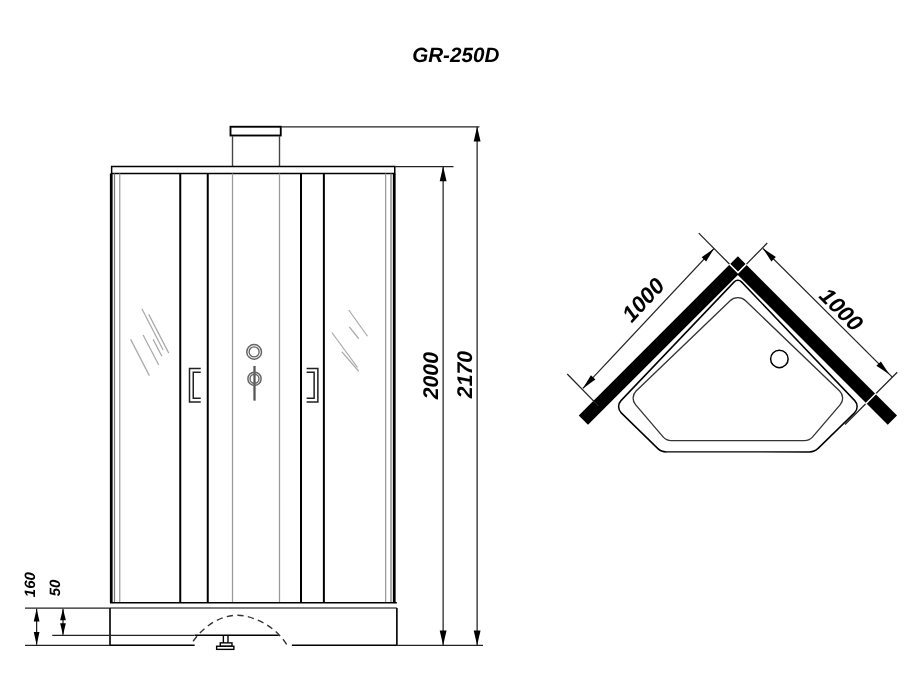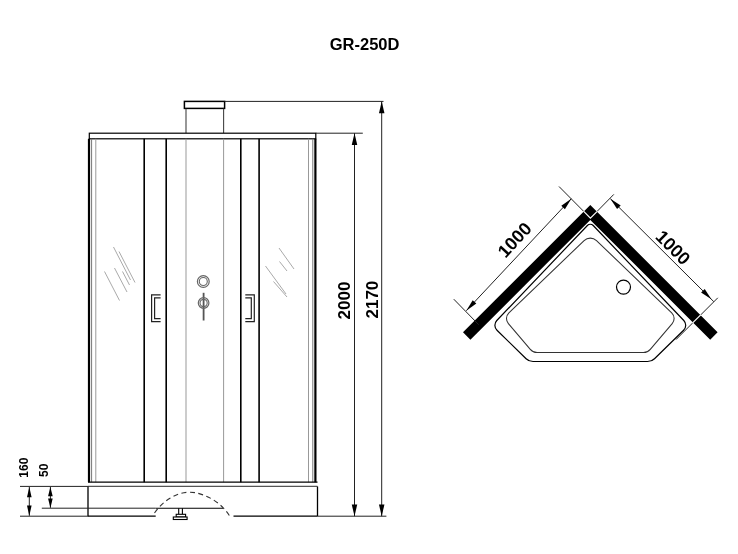--- a/index.html
+++ b/index.html
@@ -1,16 +1,16 @@
 <!DOCTYPE html>
 <html><head>
 <meta charset="utf-8">
 <style>
   html,body{margin:0;padding:0;background:#ffffff;}
-  .page{width:738px;height:554px;position:relative;background:#ffffff;overflow:hidden;}
+  .page{width:738px;height:554px;position:relative;background:#ffffff;overflow:hidden;font-style:italic;}
   svg{display:block;}
   text{font-family:"Liberation Sans", sans-serif;font-weight:bold;fill:#000;}
 </style>
 </head>
 <body>
 <div class="page">
 <svg width="738" height="554" viewBox="0 0 738 554">
 
 <text x="364.6" y="49.5" font-size="16.5" text-anchor="middle">GR-250D</text>
 

